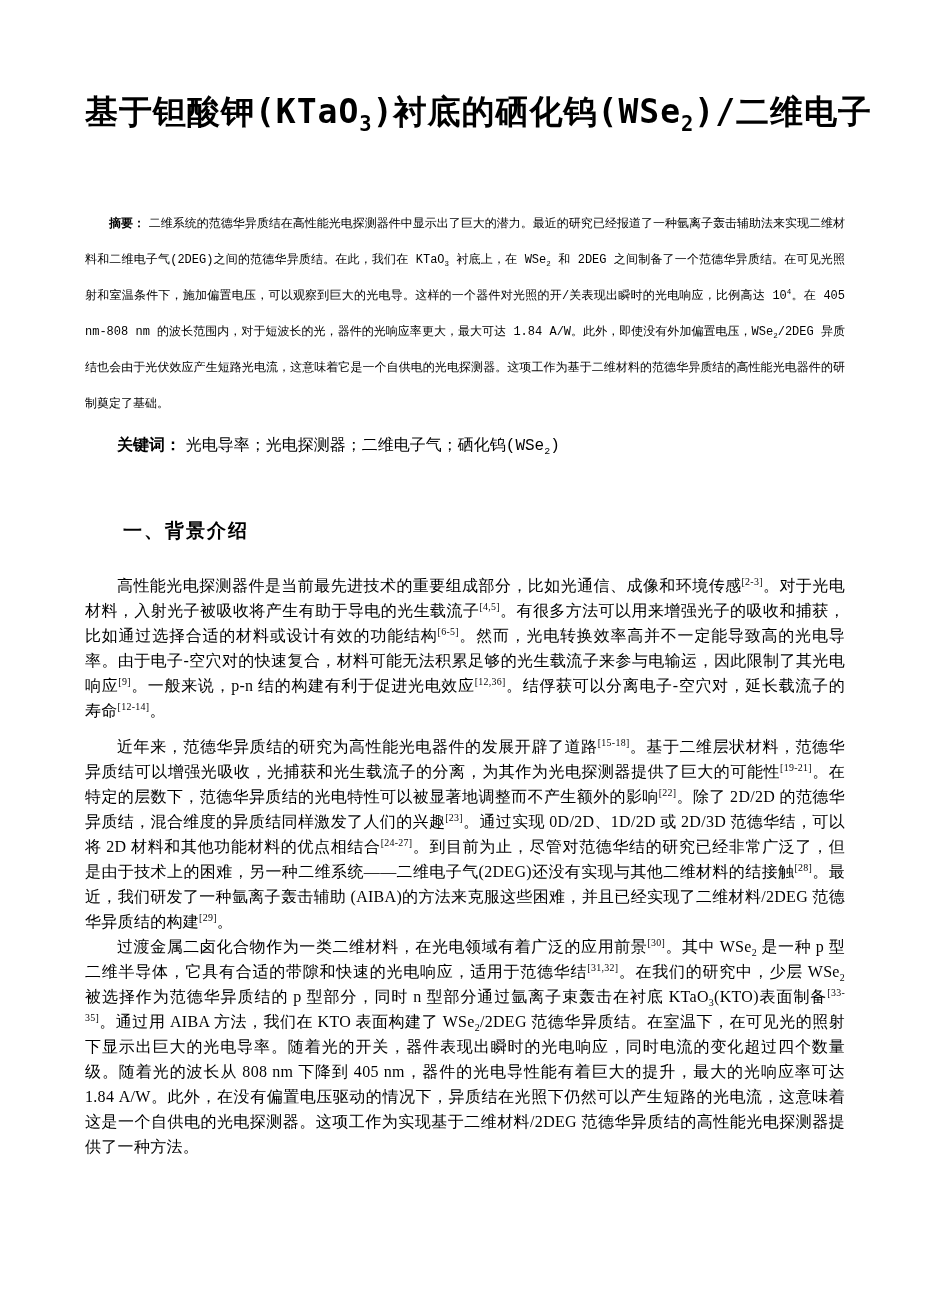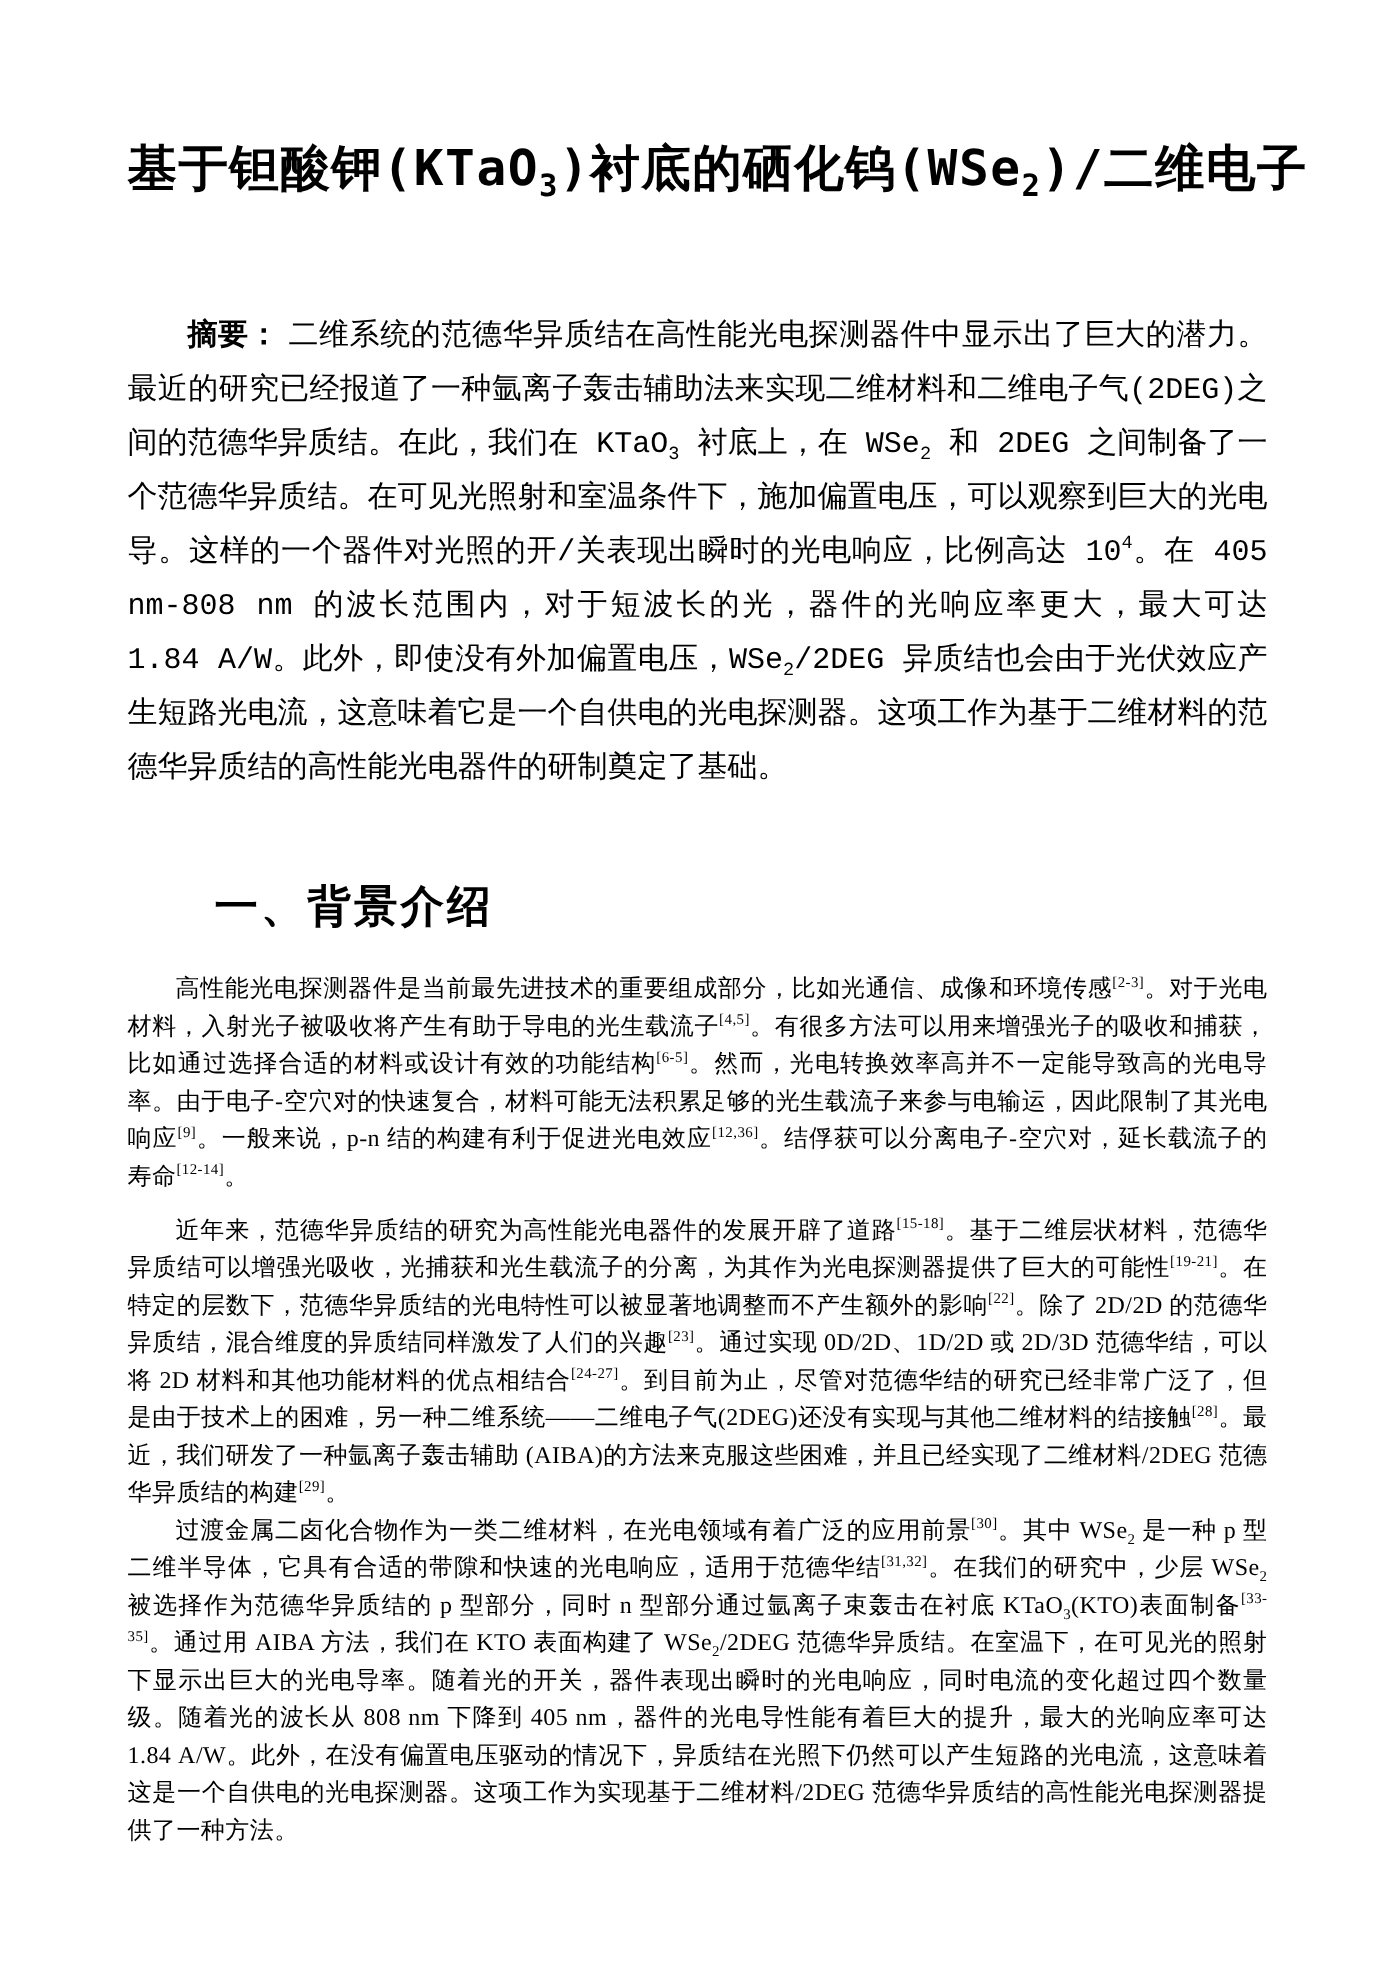--- a/index.html
+++ b/index.html
@@ -23,21 +23,21 @@
     text-align: center;
     font-family: "DejaVu Sans Mono", "Liberation Sans", sans-serif;
     font-weight: 900;
     font-size: 33px;
     line-height: 47px;
     letter-spacing: 1px;
   }
   .title .title-line { display: block; white-space: nowrap; margin-top: 28px; }
   .abstract {
     margin-top: 70px;
-    font-size: 20px;
+    font-size: 12px;
     line-height: 36px;
     text-align: justify;
     text-indent: 2em;
     font-family: "Liberation Mono", "Liberation Serif", serif;
   }
   .abstract .label, .keywords .label {
     font-weight: bold;
     font-family: "Liberation Sans", sans-serif;
     margin-right: .3em;
   }
@@ -45,21 +45,21 @@
     margin-top: 12px;
     font-size: 16px;
     line-height: 22px;
     text-indent: 2em;
     font-family: "Liberation Mono", "Liberation Serif", serif;
   }
   .section-heading {
     margin-top: 58px;
     font-family: "Liberation Sans", "DejaVu Sans", sans-serif;
     font-weight: 800;
-    font-size: 29px;
+    font-size: 19px;
     line-height: 32px;
     text-indent: 2em;
     letter-spacing: 2px;
   }
   .body-text { margin-top: 26px; }
   .para {
     font-size: 16px;
     line-height: 25px;
     text-align: justify;
     text-indent: 2em;
@@ -73,20 +73,21 @@
 <body>
 
 <div class="page">
 
   <h1 class="title">
     <span class="title-line">基于钽酸钾(KTaO<sub>3</sub>)衬底的硒化钨(WSe<sub>2</sub>)/二维电子</span>
   </h1>
 
   <p class="abstract"><span class="label">摘要：</span><span>二维系统的范德华异质结在高性能光电探测器件中显示出了巨大的潜力。最近的研究已经报道了一种氩离子轰击辅助法来实现二维材料和二维电子气(2DEG)之间的范德华异质结。在此，我们在 KTaO<sub>3</sub> 衬底上，在 WSe<sub>2</sub> 和 2DEG 之间制备了一个范德华异质结。在可见光照射和室温条件下，施加偏置电压，可以观察到巨大的光电导。这样的一个器件对光照的开/关表现出瞬时的光电响应，比例高达 10<sup>4</sup>。在 405 nm-808 nm 的波长范围内，对于短波长的光，器件的光响应率更大，最大可达 1.84 A/W。此外，即使没有外加偏置电压，WSe<sub>2</sub>/2DEG 异质结也会由于光伏效应产生短路光电流，这意味着它是一个自供电的光电探测器。这项工作为基于二维材料的范德华异质结的高性能光电器件的研制奠定了基础。</span></p>
 
+  <p class="keywords"><span class="label">关键词：</span><span>光电导率；光电探测器；二维电子气；硒化钨(WSe<sub>2</sub>)</span></p>
 
   <h2 class="section-heading">一、背景介绍</h2>
 
   <div class="body-text">
     <p class="para para-gap">高性能光电探测器件是当前最先进技术的重要组成部分，比如光通信、成像和环境传感<sup>[2-3]</sup>。对于光电材料，入射光子被吸收将产生有助于导电的光生载流子<sup>[4,5]</sup>。有很多方法可以用来增强光子的吸收和捕获，比如通过选择合适的材料或设计有效的功能结构<sup>[6-5]</sup>。然而，光电转换效率高并不一定能导致高的光电导率。由于电子-空穴对的快速复合，材料可能无法积累足够的光生载流子来参与电输运，因此限制了其光电响应<sup>[9]</sup>。一般来说，p-n 结的构建有利于促进光电效应<sup>[12,36]</sup>。结俘获可以分离电子-空穴对，延长载流子的寿命<sup>[12-14]</sup>。</p>
     <p class="para">近年来，范德华异质结的研究为高性能光电器件的发展开辟了道路<sup>[15-18]</sup>。基于二维层状材料，范德华异质结可以增强光吸收，光捕获和光生载流子的分离，为其作为光电探测器提供了巨大的可能性<sup>[19-21]</sup>。在特定的层数下，范德华异质结的光电特性可以被显著地调整而不产生额外的影响<sup>[22]</sup>。除了 2D/2D 的范德华异质结，混合维度的异质结同样激发了人们的兴趣<sup>[23]</sup>。通过实现 0D/2D、1D/2D 或 2D/3D 范德华结，可以将 2D 材料和其他功能材料的优点相结合<sup>[24-27]</sup>。到目前为止，尽管对范德华结的研究已经非常广泛了，但是由于技术上的困难，另一种二维系统——二维电子气(2DEG)还没有实现与其他二维材料的结接触<sup>[28]</sup>。最近，我们研发了一种氩离子轰击辅助 (AIBA)的方法来克服这些困难，并且已经实现了二维材料/2DEG 范德华异质结的构建<sup>[29]</sup>。</p>
     <p class="para">过渡金属二卤化合物作为一类二维材料，在光电领域有着广泛的应用前景<sup>[30]</sup>。其中 WSe<sub>2</sub> 是一种 p 型二维半导体，它具有合适的带隙和快速的光电响应，适用于范德华结<sup>[31,32]</sup>。在我们的研究中，少层 WSe<sub>2</sub> 被选择作为范德华异质结的 p 型部分，同时 n 型部分通过氩离子束轰击在衬底 KTaO<sub>3</sub>(KTO)表面制备<sup>[33-35]</sup>。通过用 AIBA 方法，我们在 KTO 表面构建了 WSe<sub>2</sub>/2DEG 范德华异质结。在室温下，在可见光的照射下显示出巨大的光电导率。随着光的开关，器件表现出瞬时的光电响应，同时电流的变化超过四个数量级。随着光的波长从 808 nm 下降到 405 nm，器件的光电导性能有着巨大的提升，最大的光响应率可达 1.84 A/W。此外，在没有偏置电压驱动的情况下，异质结在光照下仍然可以产生短路的光电流，这意味着这是一个自供电的光电探测器。这项工作为实现基于二维材料/2DEG 范德华异质结的高性能光电探测器提供了一种方法。</p>
   </div>
 
 </div>

